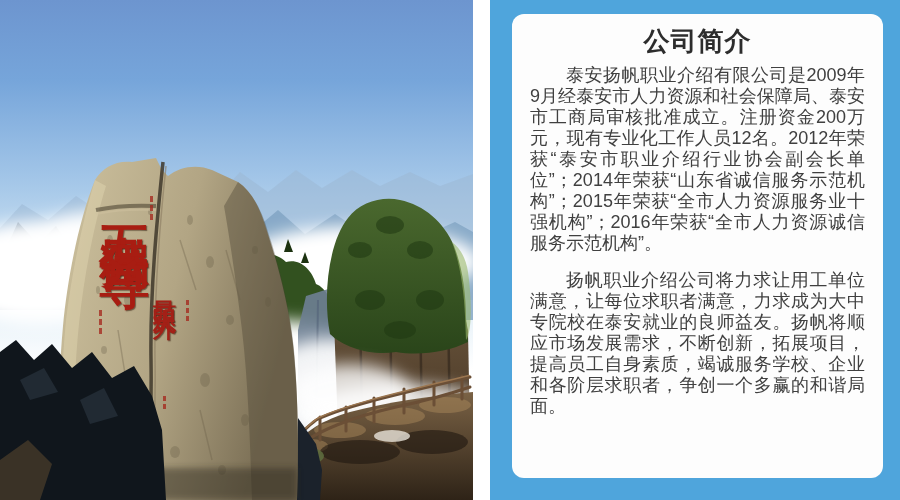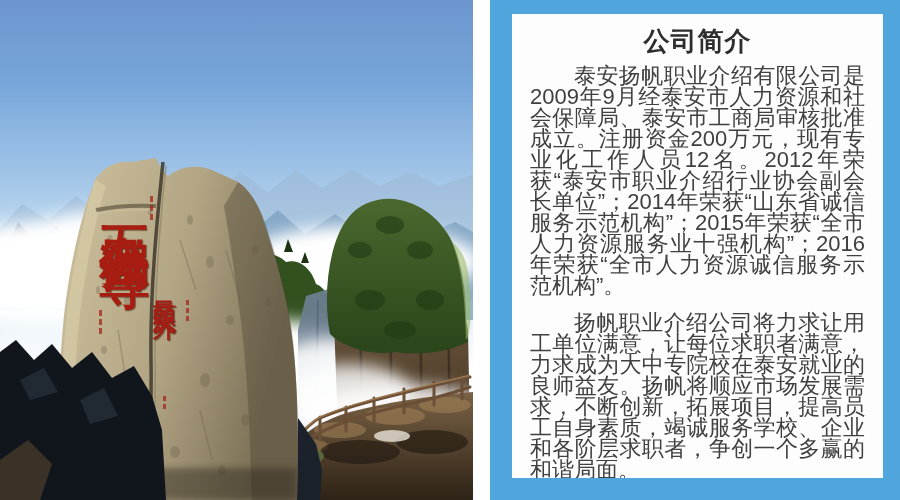--- a/index.html
+++ b/index.html
@@ -20,25 +20,25 @@
     color:var(--inscription-red);font-family:"DejaVu Serif",serif;font-weight:bold;
     text-shadow:1px 1px 1px rgba(45,22,8,.55);}
   .inscription-main{left:92px;top:186px;height:262px;font-size:50px;letter-spacing:10px;}
   .inscription-secondary{left:150px;top:282px;height:130px;font-size:23px;letter-spacing:6px;
     color:#a32017;}
 
   
   .panel{position:absolute;left:490px;top:0;width:410px;height:500px;
     background:var(--panel-blue);}
   .card{position:absolute;left:22px;top:14px;width:371px;height:464px;
-    background:var(--card-white);border-radius:0;padding:13px 18px 4px;
+    background:var(--card-white);border-radius:12px;padding:13px 18px 4px;
     overflow:hidden;}
   .card h1{font-size:26px;line-height:28px;font-weight:bold;text-align:center;
     color:#2d2d2d;margin:0 0 10px;letter-spacing:1px;}
-  .card p{font-size:22px;line-height:21px;color:var(--body-text);
+  .card p{font-size:18px;line-height:21px;color:var(--body-text);
     text-align:justify;text-indent:2em;margin:0 0 16px;}
 </style>
 </head>
 <body>
 
 <div class="stage">
 
   <div class="photo">
     <svg viewBox="0 0 473 500">
       <defs>

